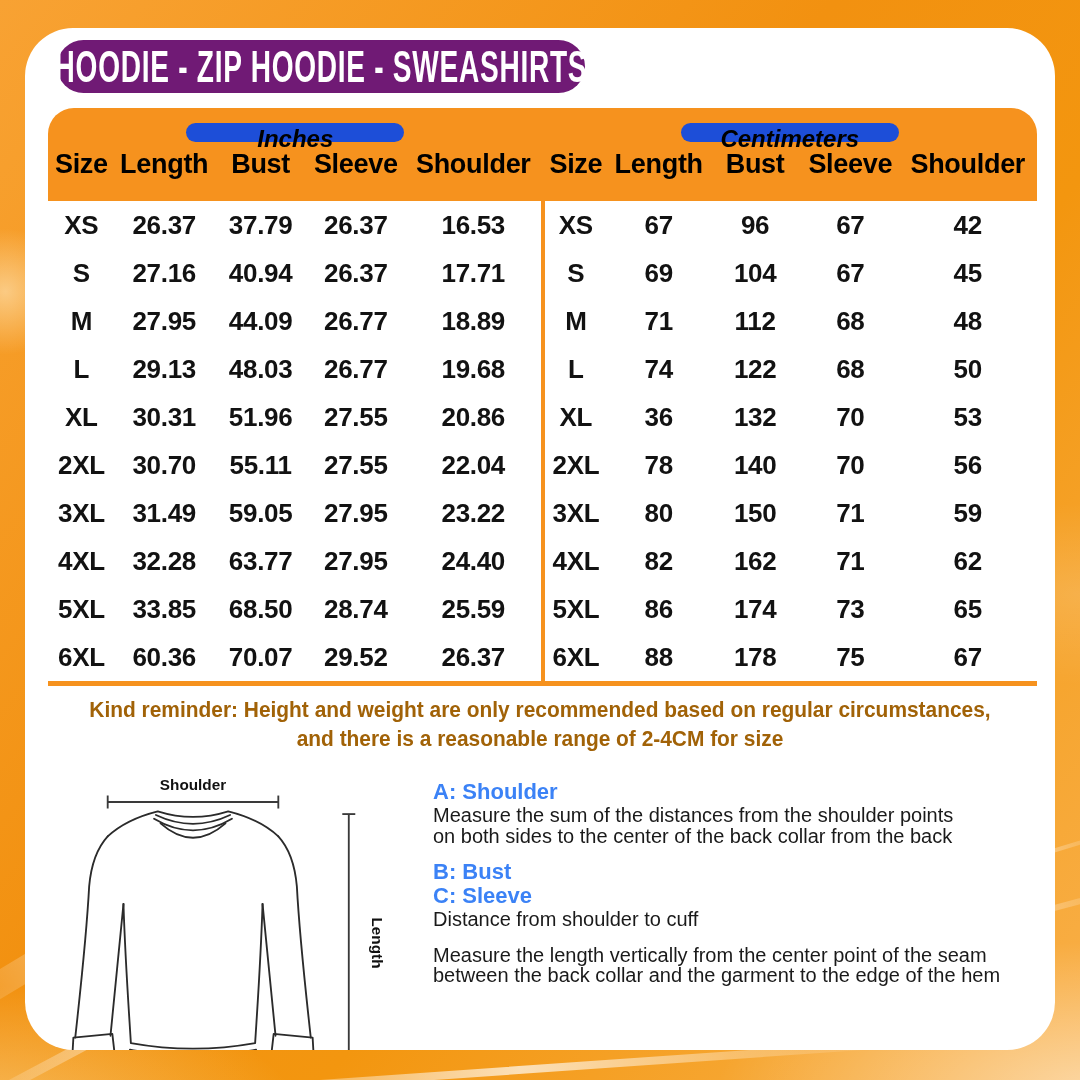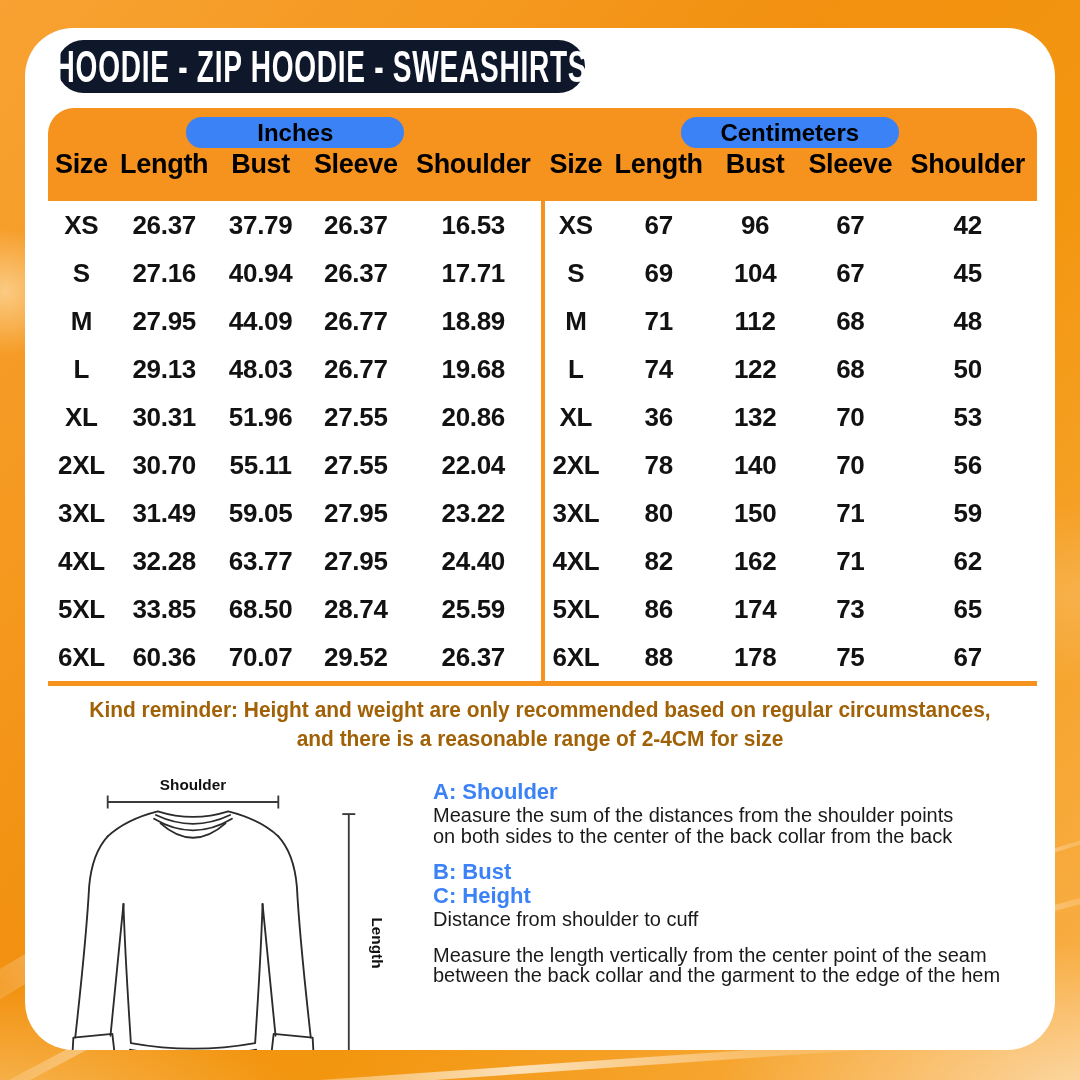--- a/index.html
+++ b/index.html
@@ -23,40 +23,40 @@
   .s3{width:420px;height:26px;left:-90px;bottom:155px;transform:rotate(-31deg);opacity:.5;}
   .s4{width:480px;height:10px;left:-70px;bottom:75px;transform:rotate(-28deg);opacity:.7;}
   .s5{width:760px;height:8px;left:140px;bottom:6px;transform:rotate(-4deg);opacity:.8;}
 
   .card{
     position:absolute;left:25px;top:28px;right:25px;bottom:30px;
     background:#ffffff;border-radius:48px;overflow:hidden;
   }
 
   .title-pill{
-    margin:12px 0 0 32px;width:528px;height:53px;background:#0f172a;border-radius:27px;
+    margin:12px 0 0 32px;width:528px;height:53px;background:#701a75;border-radius:27px;
     display:flex;align-items:center;justify-content:center;
   }
   .title-text{
     color:#ffffff;font-size:39px;font-weight:800;letter-spacing:1px;white-space:nowrap;
     transform:scale(.72,1.12);transform-origin:center;
   }
 
   .table-zone{
     position:relative;margin:15px 18px 0 23px;
     border-radius:26px 26px 0 0;overflow:hidden;
     border-bottom:5px solid #F6921E;
   }
   .size-tables{display:flex;}
   table{width:50%;border-collapse:collapse;table-layout:fixed;}
   thead th{background:#F6921E;padding:0;}
   .pill-cell{height:40px;vertical-align:middle;}
   .unit-pill{
-    display:block;margin:9px auto 0;width:218px;height:31px;line-height:31px;
-    background:#3b82f6;border-radius:16px;font-size:24px;font-weight:700;color:#000;text-align:center;
+    display:block;margin:9px auto 0;width:218px;height:19px;line-height:31px;
+    background:#1d4ed8;border-radius:16px;font-size:24px;font-weight:700;color:#000;text-align:center;font-style:italic;
   }
   .col-head-row th{
     height:33px;font-size:27px;font-weight:700;color:#000;
     vertical-align:middle;padding-bottom:20px;letter-spacing:-0.3px;
   }
   tbody td{
     height:46px;text-align:center;font-size:26px;font-weight:700;color:#121212;
     letter-spacing:-0.3px;vertical-align:middle;
   }
   .divider{position:absolute;left:50%;top:73px;bottom:0;width:4px;margin-left:-2px;background:#F6921E;}
@@ -324,21 +324,21 @@
     <div class="defs">
       <div>
         <div class="def-head">A: Shoulder</div>
         <div class="def-text">Measure the sum of the distances from the shoulder points
 on both sides to the center of the back collar from the back</div>
       </div>
       <div>
         <div class="def-head">B: Bust</div>
       </div>
       <div>
-        <div class="def-head">C: Height</div>
+        <div class="def-head">C: Sleeve</div>
         <div class="def-text">Distance from shoulder to cuff</div>
       </div>
       <div>
         <div class="def-text">Measure the length vertically from the center point of the seam
 between the back collar and the garment to the edge of the hem</div>
       </div>
     </div>
   </div>
 
 </div>

